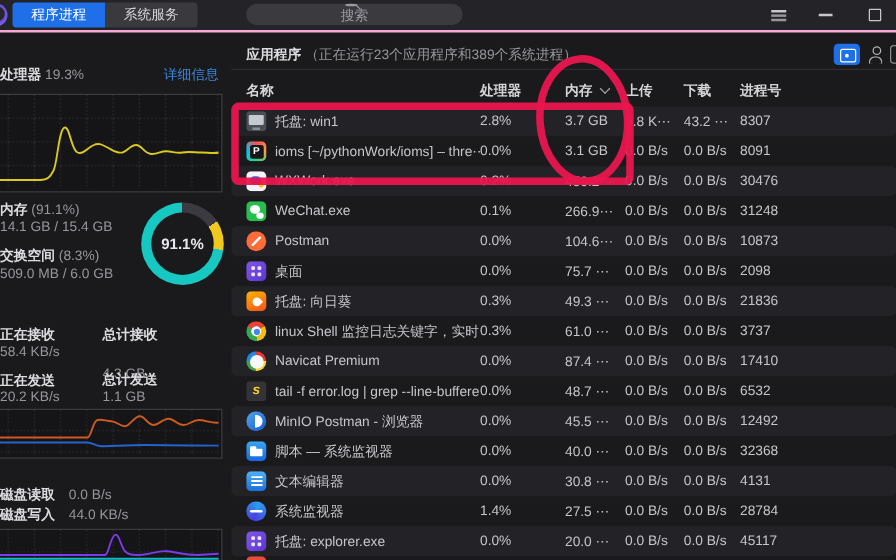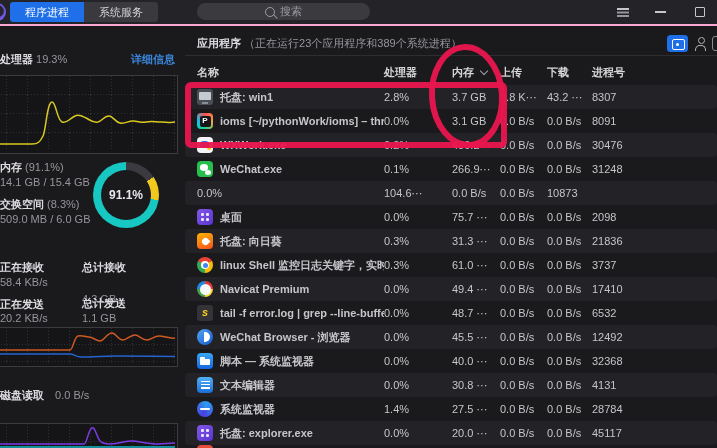--- a/index.html
+++ b/index.html
@@ -10,59 +10,59 @@
   
   #titlebar{position:absolute;left:0;top:0;width:717px;height:24px;background:#242428;border-bottom:2px solid #f9a8d4;padding-left:15px;}
   #appicon{position:absolute;left:-12px;top:3px;width:18px;height:18px;border-radius:50%;
            background:radial-gradient(circle at 55% 45%,#26262c 38%,#6b4fe0 46%,#8468f0 72%,#4a30b8 100%);}
   #tabbar{position:absolute;left:10px;top:2px;height:20px;display:flex;}
   .tab{height:20px;line-height:20px;padding:0 15px;color:#d6d6da;background:#3a3a3e;cursor:default;}
   .tab.first{border-radius:3px 0 0 3px;}
   .tab.last{border-radius:0 3px 3px 0;}
   .tab.active{background:#1f70e8;color:#fff;}
   #searchbox{position:absolute;left:197px;top:3px;width:173px;height:17px;background:#3b3b3f;border-radius:9px;
-             display:flex;align-items:center;justify-content:center;color:#9a9aa2;}
+             display:flex;align-items:center;justify-content:center;color:#9a9aa2;flex-direction:column;}
   .mag{width:8px;height:8px;border:1.3px solid #9a9aa2;border-radius:50%;position:relative;margin-right:5px;}
   .mag::after{content:"";position:absolute;right:-3.5px;bottom:-2px;width:4.5px;height:1.3px;background:#9a9aa2;transform:rotate(45deg);}
   .winbtn{position:absolute;top:0;width:26px;height:24px;}
   #btn-menu{left:610px;} #btn-min{left:648px;} #btn-max{left:687px;}
   #btn-menu::before{content:"";position:absolute;left:7px;top:8px;width:12px;height:1.6px;background:#c6c6cc;
                     box-shadow:0 3.5px 0 #96969c,0 7px 0 #96969c;}
   #btn-min::before{content:"";position:absolute;left:7px;top:11px;width:11px;height:1.6px;background:#c6c6cc;}
   #btn-max::before{content:"";position:absolute;left:8px;top:7px;width:8px;height:8px;border:1.4px solid #c6c6cc;border-radius:1px;}
 
   
   .bold{font-weight:700;color:#dcdce0;font-family:Liberation Mono, monospace;}
   .dim{color:#96969c;}
-  .link{color:#3b87dd;font-weight:700;}
+  .link{color:#3b87dd;font-weight:400;}
   .graphbox{position:absolute;left:-15px;width:191px;background:#151517;border:1px solid #3c3c40;}
   #cpu-head{left:0;top:52px;width:177px;}
   #cpu-graph{top:75px;height:77px;}
   #net-graph{top:327px;height:38px;}
   #disk-graph{top:423px;height:40px;}
 
-  #donut{left:93px;top:162px;width:66px;height:66px;border-radius:50%;
+  #donut{left:113px;top:162px;width:66px;height:66px;border-radius:50%;
          background:conic-gradient(#3a3a40 0deg 57deg,#f1c81d 57deg 99deg,#16c8c1 99deg 360deg);}
   #donut::after{content:"";position:absolute;inset:8px;background:#1a1a1d;border-radius:50%;}
   #donut-label{left:0;top:26px;width:66px;text-align:center;font-weight:700;font-size:12px;color:#e8e8ec;z-index:1;}
 
   
   #main-title{left:197px;top:36px;white-space:nowrap;}
   #divider{left:185px;top:55px;width:532px;height:1px;background:#2e2e32;}
 
   .grid-cols{display:grid;grid-template-columns:187px 68px 48px 47px 45px 1fr;padding-left:12px;align-items:center;}
   #thead{position:absolute;left:185px;top:62px;width:532px;height:20px;color:#d5d5d8;font-weight:700;}
   .chev{display:inline-block;width:5px;height:5px;border-right:1.5px solid #a0a0a8;border-bottom:1.5px solid #a0a0a8;
         transform:rotate(45deg);margin-left:7px;vertical-align:2px;}
   #tbody{position:absolute;left:185px;top:85px;width:532px;height:363px;overflow:hidden;}
   .trow{height:24px;}
   .trow.alt{background:#232327;border-radius:4px;}
   .trow.partial{align-items:start;}
   .cell{white-space:nowrap;overflow:hidden;}
-  .cell.name{display:flex;align-items:center;gap:7px;font-weight:bold;}
+  .cell.name{display:flex;align-items:center;gap:7px;}
   .trow.partial .cell.name{padding-top:0;}
 
   
   #icon-app-view{left:667px;top:35px;width:21px;height:17px;background:#1f6fe8;border-radius:3.5px;}
   #icon-app-view::before{content:"";position:absolute;left:4.5px;top:3.5px;width:11px;height:9px;border:1.2px solid #fff;border-radius:2px;}
   #icon-app-view::after{content:"";position:absolute;left:8.5px;top:7.5px;width:3.6px;height:3.6px;background:#fff;border-radius:50%;}
   #icon-user-view{left:692px;top:35px;width:17px;height:17px;}
   #icon-user-view::before{content:"";position:absolute;left:5.5px;top:2px;width:5px;height:5px;border:1.3px solid #b2b2b8;border-radius:50%;}
   #icon-user-view::after{content:"";position:absolute;left:3px;top:10px;width:9px;height:5px;border:1.3px solid #b2b2b8;border-bottom:none;border-radius:5px 5px 0 0;}
   #icon-all-view{left:712px;top:36px;width:12px;height:13px;border:1.3px solid #8a8a90;border-radius:3px;}
@@ -182,20 +182,24 @@
       <rect width="189" height="36" fill="url(#g2)"></rect>
       <path d="M0,22 L84,22 C87,22 88,9 92,8 C96,7 99,9 103,9 C107,9 110,13 114,13 C118,13 121,5 126,5 C130,5 132,12 137,12 C141,12 144,7 149,7 C153,7 156,12 161,12 C165,12 168,8 173,8 C178,8 184,11 189,10" stroke="#cd5a20" stroke-width="1.5" fill="none"></path>
       <path d="M0,26 L84,26 C88,26 90,29 95,29 C100,29 120,28 130,28 C140,28 170,28.5 189,28.5" stroke="#2364cf" stroke-width="1.5" fill="none"></path>
     </svg>
   </div>
 
   <div class="abs" style="left:0;top:388px;">
     <span class="bold">磁盘读取</span>
     <span class="dim" style="margin-left:8px;">0.0 B/s</span>
   </div>
+  <div class="abs" style="left:0;top:404px;">
+    <span class="bold">磁盘写入</span>
+    <span class="dim" style="margin-left:8px;">44.0 KB/s</span>
+  </div>
 
   <div class="graphbox" id="disk-graph">
     <svg width="189" height="38" viewBox="0 0 189 38">
       <defs>
           <pattern id="g3" width="21" height="18" patternUnits="userSpaceOnUse">
         <path d="M20.5,0 V18 M0,17.5 H21" stroke="#2e2e33" stroke-width="1" stroke-dasharray="1,2" fill="none"></path>
       </pattern>
         </defs>
       <rect width="189" height="38" fill="url(#g3)"></rect>
       <path d="M0,20 L98,20 C101,20 102,6 106,4 C109,2 111,14 114,17 C117,20 120,20 124,20 C134,20 140,16 148,17 C156,18 162,20 172,20 L189,19" stroke="#7d3be8" stroke-width="1.5" fill="none"></path>
@@ -262,20 +266,24 @@
           <span class="ric ric-wechat"></span>
           <span>WeChat.exe</span>
         </div>
         <div class="cell">0.1%</div>
         <div class="cell">266.9⋯</div>
         <div class="cell">0.0 B/s</div>
         <div class="cell">0.0 B/s</div>
         <div class="cell">31248</div>
       </div>
       <div class="trow grid-cols alt">
+        <div class="cell name">
+          <span class="ric ric-postman"></span>
+          <span>Postman</span>
+        </div>
         <div class="cell">0.0%</div>
         <div class="cell">104.6⋯</div>
         <div class="cell">0.0 B/s</div>
         <div class="cell">0.0 B/s</div>
         <div class="cell">10873</div>
       </div>
       <div class="trow grid-cols">
         <div class="cell name">
           <span class="ric ric-desktop"></span>
           <span>桌面</span>
@@ -285,21 +293,21 @@
         <div class="cell">0.0 B/s</div>
         <div class="cell">0.0 B/s</div>
         <div class="cell">2098</div>
       </div>
       <div class="trow grid-cols alt">
         <div class="cell name">
           <span class="ric ric-sunflower"></span>
           <span>托盘: 向日葵</span>
         </div>
         <div class="cell">0.3%</div>
-        <div class="cell">31.3 ⋯</div>
+        <div class="cell">49.3 ⋯</div>
         <div class="cell">0.0 B/s</div>
         <div class="cell">0.0 B/s</div>
         <div class="cell">21836</div>
       </div>
       <div class="trow grid-cols">
         <div class="cell name">
           <span class="ric ric-chrome"></span>
           <span>linux Shell 监控日志关键字，实时⋯</span>
         </div>
         <div class="cell">0.3%</div>
@@ -307,40 +315,40 @@
         <div class="cell">0.0 B/s</div>
         <div class="cell">0.0 B/s</div>
         <div class="cell">3737</div>
       </div>
       <div class="trow grid-cols alt">
         <div class="cell name">
           <span class="ric ric-navicat"></span>
           <span>Navicat Premium</span>
         </div>
         <div class="cell">0.0%</div>
-        <div class="cell">49.4 ⋯</div>
+        <div class="cell">87.4 ⋯</div>
         <div class="cell">0.0 B/s</div>
         <div class="cell">0.0 B/s</div>
         <div class="cell">17410</div>
       </div>
       <div class="trow grid-cols">
         <div class="cell name">
           <span class="ric ric-terminal-tail"></span>
           <span>tail -f error.log | grep --line-buffere⋯</span>
         </div>
         <div class="cell">0.0%</div>
         <div class="cell">48.7 ⋯</div>
         <div class="cell">0.0 B/s</div>
         <div class="cell">0.0 B/s</div>
         <div class="cell">6532</div>
       </div>
       <div class="trow grid-cols alt">
         <div class="cell name">
           <span class="ric ric-minio"></span>
-          <span>WeChat Browser - 浏览器</span>
+          <span>MinIO Postman - 浏览器</span>
         </div>
         <div class="cell">0.0%</div>
         <div class="cell">45.5 ⋯</div>
         <div class="cell">0.0 B/s</div>
         <div class="cell">0.0 B/s</div>
         <div class="cell">12492</div>
       </div>
       <div class="trow grid-cols">
         <div class="cell name">
           <span class="ric ric-file-manager"></span>

